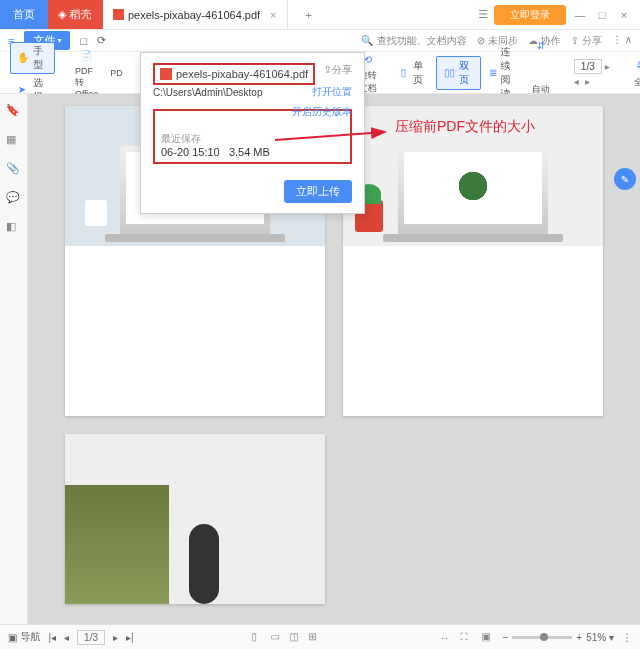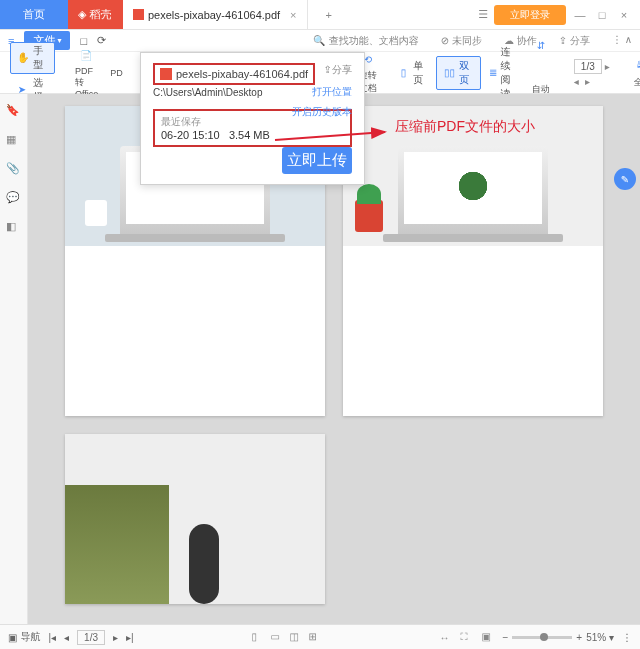--- a/index.html
+++ b/index.html
@@ -1,31 +1,31 @@
 <!DOCTYPE html>
 <html><head>
 <meta charset="utf-8">
 <style>
 * { margin: 0; padding: 0; box-sizing: border-box; font-family: "Microsoft YaHei", Arial, sans-serif; }
 body { width: 640px; height: 649px; background: #fff; overflow: hidden; font-size: 11px; color: #444; }
 
 .titlebar { height: 30px; background: #fff; display: flex; align-items: stretch; border-bottom: 1px solid #e5e5e5; }
 .tab { display: flex; align-items: center; padding: 0 10px; gap: 4px; font-size: 11px; }
-.tab.home { background: #4a8cf5; color: #fff; width: 68px; justify-content: center; }
+.tab.home { background: #4a8cf5; color: #fff; width: 48px; justify-content: center; }
 .tab.dh { background: #e84e3c; color: #fff; width: 55px; justify-content: flex-start; gap:3px;}
 .tab.file { background: #fff; color: #333; border-right: 1px solid #e5e5e5; }
 .tab .x { margin-left: 6px; color: #999; }
 .tab .plus { color: #888; padding: 0 8px; }
 .title-right { margin-left: auto; display: flex; align-items: center; gap: 6px; padding-right: 8px; color: #888; }
 .login-btn { background: #ff9a2e; color: #fff; padding: 3px 16px; border-radius: 3px; font-size: 10px; }
 .winbtn { width: 16px; text-align: center; color: #888; }
 
 .menubar { height: 22px; display: flex; align-items: center; padding: 0 8px; gap: 10px; font-size: 11px; color: #555; border-bottom: 1px solid #eee; }
 .menubar .mfile { background: #4a8cf5; color: #fff; padding: 2px 9px; border-radius: 2px; display:flex; align-items:center; gap:2px;}
-.menubar .right { margin-left: auto; display: flex; gap: 22px; color: #888; font-size: 10px;}
+.menubar .right { margin-left: auto; display: flex; gap: 10px; color: #888; font-size: 10px;}
 
 .toolbar { height: 42px; display: flex; align-items: center; padding: 2px 6px; gap: 4px; border-bottom: 1px solid #e5e5e5; font-size: 10px; color: #555; }
 .tool-col { display: flex; flex-direction: column; align-items: center; padding: 0 4px; gap: 1px; }
 .tool-row { display: flex; align-items: center; gap: 3px; padding: 0 4px; }
 .tool-row.boxed { border: 1px solid #4a8cf5; border-radius: 2px; background: #eaf2ff; padding: 1px 6px; }
 .toolbar .sep { width: 1px; height: 30px; background: #eee; margin: 0 2px; }
 .ico { width: 18px; height: 18px; display: inline-flex; align-items: center; justify-content: center; color:#4a8cf5;}
 .tool-double{display:flex;flex-direction:column;gap:2px;padding:0 4px;}
 .pagebox{border:1px solid #ccc;padding:1px 6px;font-size:10px;}
 .btn-blue{background:#eaf2ff;border:1px solid #4a8cf5;color:#2864c7;padding:2px 6px;border-radius:2px;}
@@ -57,21 +57,21 @@
 .popup .filename-box { border: 2px solid #c33; padding: 3px 5px; display: inline-flex; align-items: center; gap: 4px; }
 .popup .pdf-ico { width: 12px; height: 12px; background: #e84e3c; display: inline-block; }
 .popup .share { float: right; color: #888; font-size: 10px; }
 .popup .label { color: #999; font-size: 10px; margin-top: 8px; }
 .popup .path { color: #444; font-size: 10px; margin-top: 2px; }
 .popup .link { color: #4a8cf5; float: right; font-size: 10px; }
 .popup .savebox { border: 2px solid #c33; padding: 4px 6px; margin-top: 4px; }
 .popup .savebox .sv { color: #333; font-size: 11px; }
 .popup .hint { color: #888; font-size: 10px; margin-top: 10px; line-height: 1.5; }
 .popup .hint a { color: #4a8cf5; text-decoration:none;}
-.popup .upload { background: #4a8cf5; color: #fff; padding: 4px 5px; border-radius: 3px; float: right; margin-top: 0; font-size: 15px; }
+.popup .upload { background: #4a8cf5; color: #fff; padding: 4px 12px; border-radius: 3px; float: right; margin-top: 16px; font-size: 11px; }
 .popup::after{content:"";display:block;clear:both;}
 
 .arrow { position: absolute; left: 275px; top: 132px; z-index: 21; pointer-events:none;}
 .arrow svg { overflow: visible; }
 .annot { position: absolute; left: 395px; top: 118px; color: #d23; font-size: 14px; z-index: 21; font-weight: 500; }
 
 .float-badge { position: absolute; right: 4px; top: 74px; width: 22px; height: 22px; background: #4a8cf5; border-radius: 50%; color:#fff; font-size:10px; display:flex;align-items:center;justify-content:center;}
 
 .statusbar { height: 25px; border-top: 1px solid #e0e0e0; display: flex; align-items: center; padding: 0 8px; gap: 8px; font-size: 10px; color: #666; background:#fafafa;}
 .statusbar .navlbl { display: flex; align-items: center; gap: 3px; }
@@ -227,21 +227,21 @@
   <span class="share">⇪<span>分享</span></span>
   <div class="filename-box">
     <span class="pdf-ico"></span>
     <span>pexels-pixabay-461064.pdf</span>
   </div>
   <span class="link">打开位置</span>
   <div class="path">C:\Users\Admin\Desktop</div>
   <div style="clear:both;height:6px;"></div>
   <span class="link">开启历史版本</span>
   <div class="savebox">
-    <div style="color:#999;font-size:10px;">最近保存</div>
+    <div style="color:#999;font-size:10px;margin-top:17px;">最近保存</div>
     <div class="sv"><span>06-20 15:10</span>&nbsp;&nbsp;&nbsp;<span>3.54 MB</span></div>
   </div>
   <div class="upload">立即上传</div>
 </div>
 
 <div class="arrow">
   <svg width="120" height="20">
       <defs>
         <marker id="ah" markerWidth="8" markerHeight="8" refX="7" refY="3" orient="auto">
           <path d="M0,0 L8,3 L0,6 Z" fill="#d23"></path>

